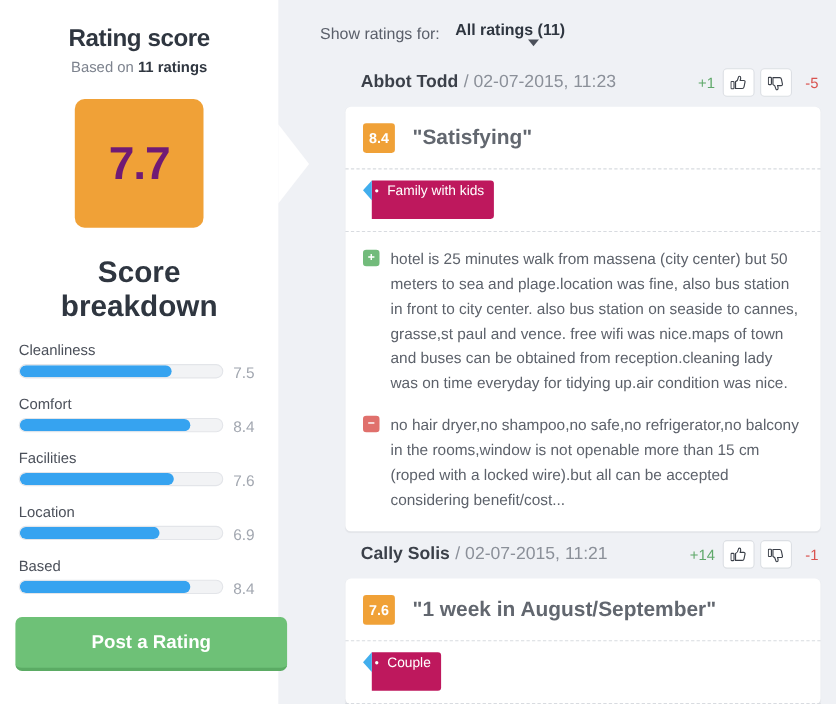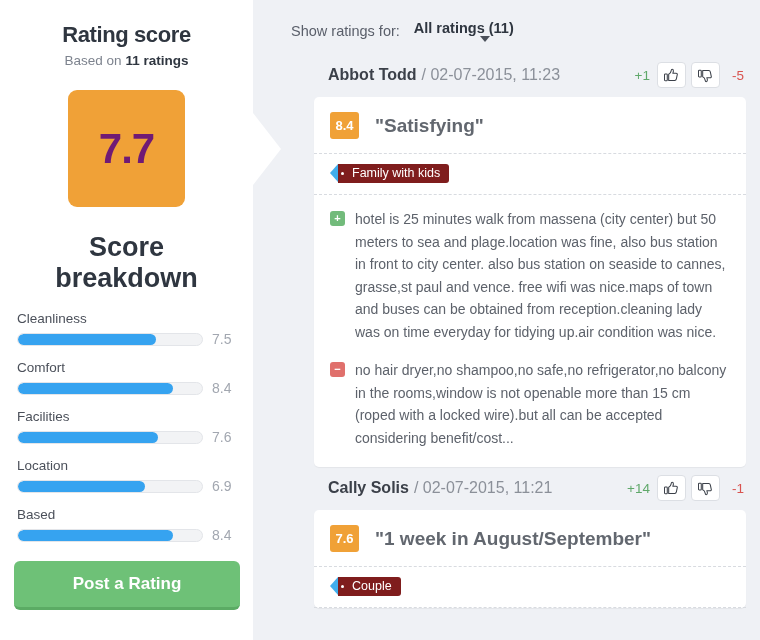--- a/index.html
+++ b/index.html
@@ -97,21 +97,21 @@
   .bar-row { margin-bottom: 13px; }
 
   .bar-label {
     font-size: 13.5px;
     color: #4b505a;
     margin-bottom: 5px;
   }
 
   .bar-line {
     display: flex;
-    align-items: center;
+    align-items: flex-start;
   }
 
   .bar-track {
     position: relative;
     width: 186px;
     height: 13px;
     background: #f2f3f5;
     border: 1px solid #e3e5e9;
     border-radius: 7px;
     overflow: hidden;
@@ -125,21 +125,21 @@
   }
 
   .bar-value {
     font-size: 14px;
     color: #a2a7b0;
     margin-left: 9px;
   }
 
   .post-btn {
     display: block;
-    width: 226px;
+    width: 247px;
     margin: 18px auto 0 auto;
     padding: 13px 0;
     background: #6ec177;
     border: none;
     border-bottom: 3px solid #5bab64;
     border-radius: 6px;
     color: #ffffff;
     font-family: "Liberation Sans", sans-serif;
     font-size: 17px;
     font-weight: bold;
@@ -280,24 +280,24 @@
 
   .tags-row {
     padding: 10px 16px 11px 16px;
     border-bottom: 1px dashed #d8dbe0;
     display: flex;
     align-items: center;
   }
 
   .tag {
     position: relative;
-    background: #7f1d1d;
+    background: #be185d;
     color: #ffffff;
     font-size: 12.5px;
-    height: 19px;
+    height: 35px;
     line-height: 19px;
     padding: 0 9px 0 14px;
     border-radius: 0 3px 3px 0;
     display: inline-block;
     margin-left: 8px;
   }
   .tag::before {
     content: "";
     position: absolute;
     left: -8px; top: 0;

